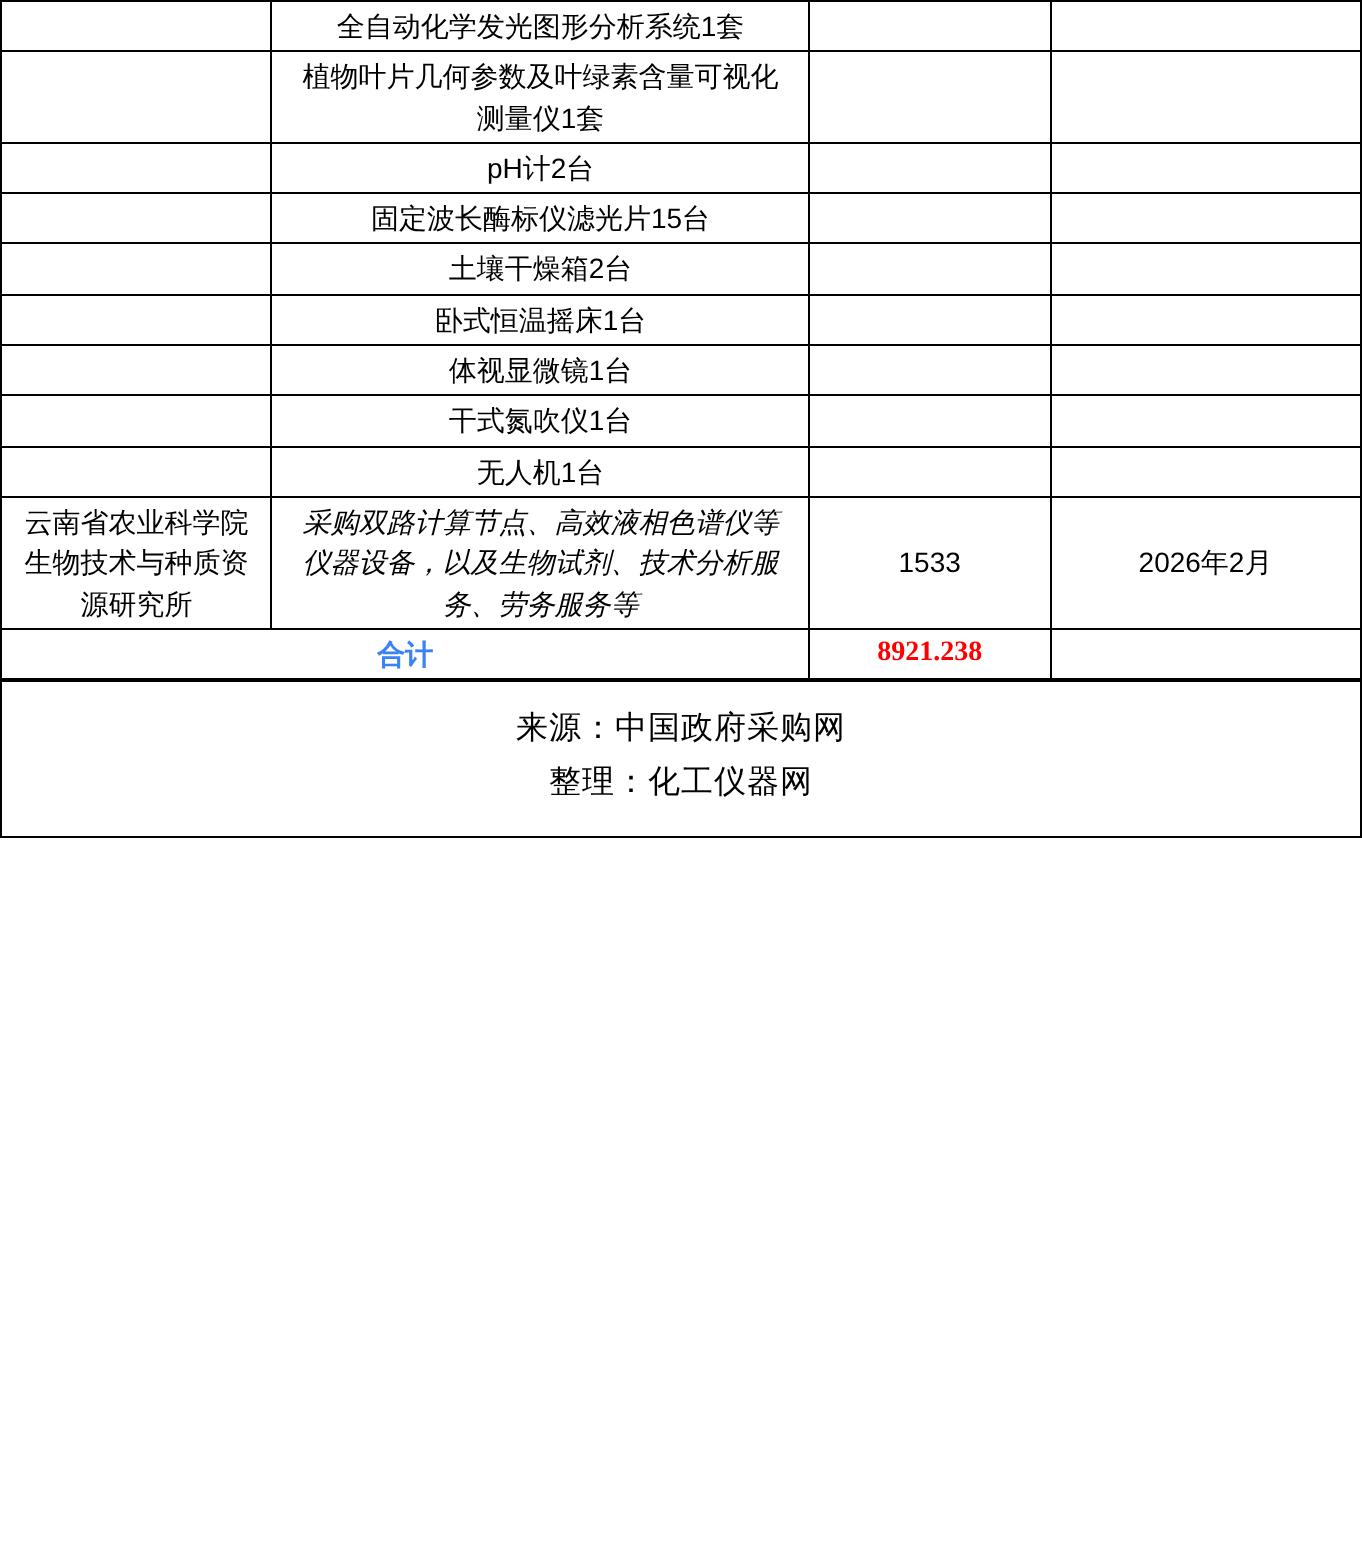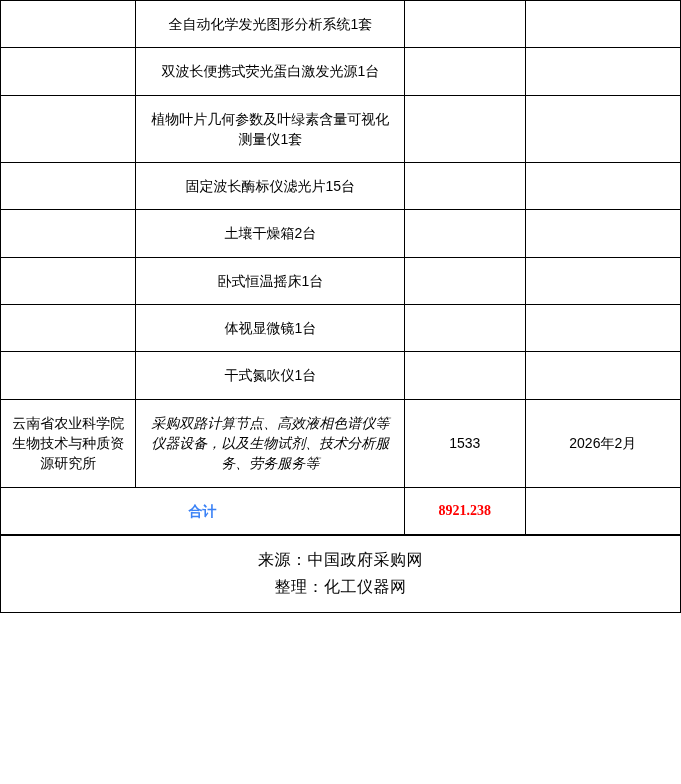--- a/index.html
+++ b/index.html
@@ -22,21 +22,21 @@
   }
   table.proc-table {
     border-collapse: collapse;
     table-layout: fixed;
     width: 681px;
   }
   table.proc-table td {
     border: 1px solid #000000;
     font-size: 14px;
     line-height: 1.45;
-    padding: 13px 8px;
+    padding: 2px 8px;
     vertical-align: middle;
     text-align: center;
     word-break: break-word;
   }
   
   col.c1 { width: 135px; }
   col.c2 { width: 268px; }
   col.c3 { width: 120px; }
   col.c4 { width: 155px; }
 
@@ -108,35 +108,35 @@
     </colgroup>
     <tbody>
 
       <tr>
         <td class="blank-left"></td>
         <td class="item-cell">全自动化学发光图形分析系统1套</td>
         <td class="blank-left"></td>
         <td class="blank-right"></td>
       </tr>
 
-      <tr>
-        <td class="blank-left"></td>
-        <td class="item-cell">双波长便携式荧光蛋白激发光源1台</td>
-        <td class="blank-left"></td>
-        <td class="blank-right"></td>
-      </tr>
 
 
       <tr>
         <td class="blank-left"></td>
         <td class="item-cell">植物叶片几何参数及叶绿素含量可视化测量仪1套</td>
         <td class="blank-left"></td>
         <td class="blank-right"></td>
       </tr>
 
+      <tr>
+        <td class="blank-left"></td>
+        <td class="item-cell">pH计2台</td>
+        <td class="blank-left"></td>
+        <td class="blank-right"></td>
+      </tr>
 
       <tr>
         <td class="blank-left"></td>
         <td class="item-cell">固定波长酶标仪滤光片15台</td>
         <td class="blank-left"></td>
         <td class="blank-right"></td>
       </tr>
 
       <tr>
         <td class="blank-left"></td>
@@ -159,20 +159,26 @@
         <td class="blank-right"></td>
       </tr>
 
       <tr>
         <td class="blank-left"></td>
         <td class="item-cell">干式氮吹仪1台</td>
         <td class="blank-left"></td>
         <td class="blank-right"></td>
       </tr>
 
+      <tr>
+        <td class="blank-left"></td>
+        <td class="item-cell">无人机1台</td>
+        <td class="blank-left"></td>
+        <td class="blank-right"></td>
+      </tr>
 
       <tr>
         <td class="org-cell">云南省农业科学院生物技术与种质资源研究所</td>
         <td class="desc-cell">采购双路计算节点、高效液相色谱仪等仪器设备，以及生物试剂、技术分析服务、劳务服务等</td>
         <td>1533</td>
         <td>2026年2月</td>
       </tr>
 
       <tr>
         <td class="total-label" colspan="2">合计</td>

